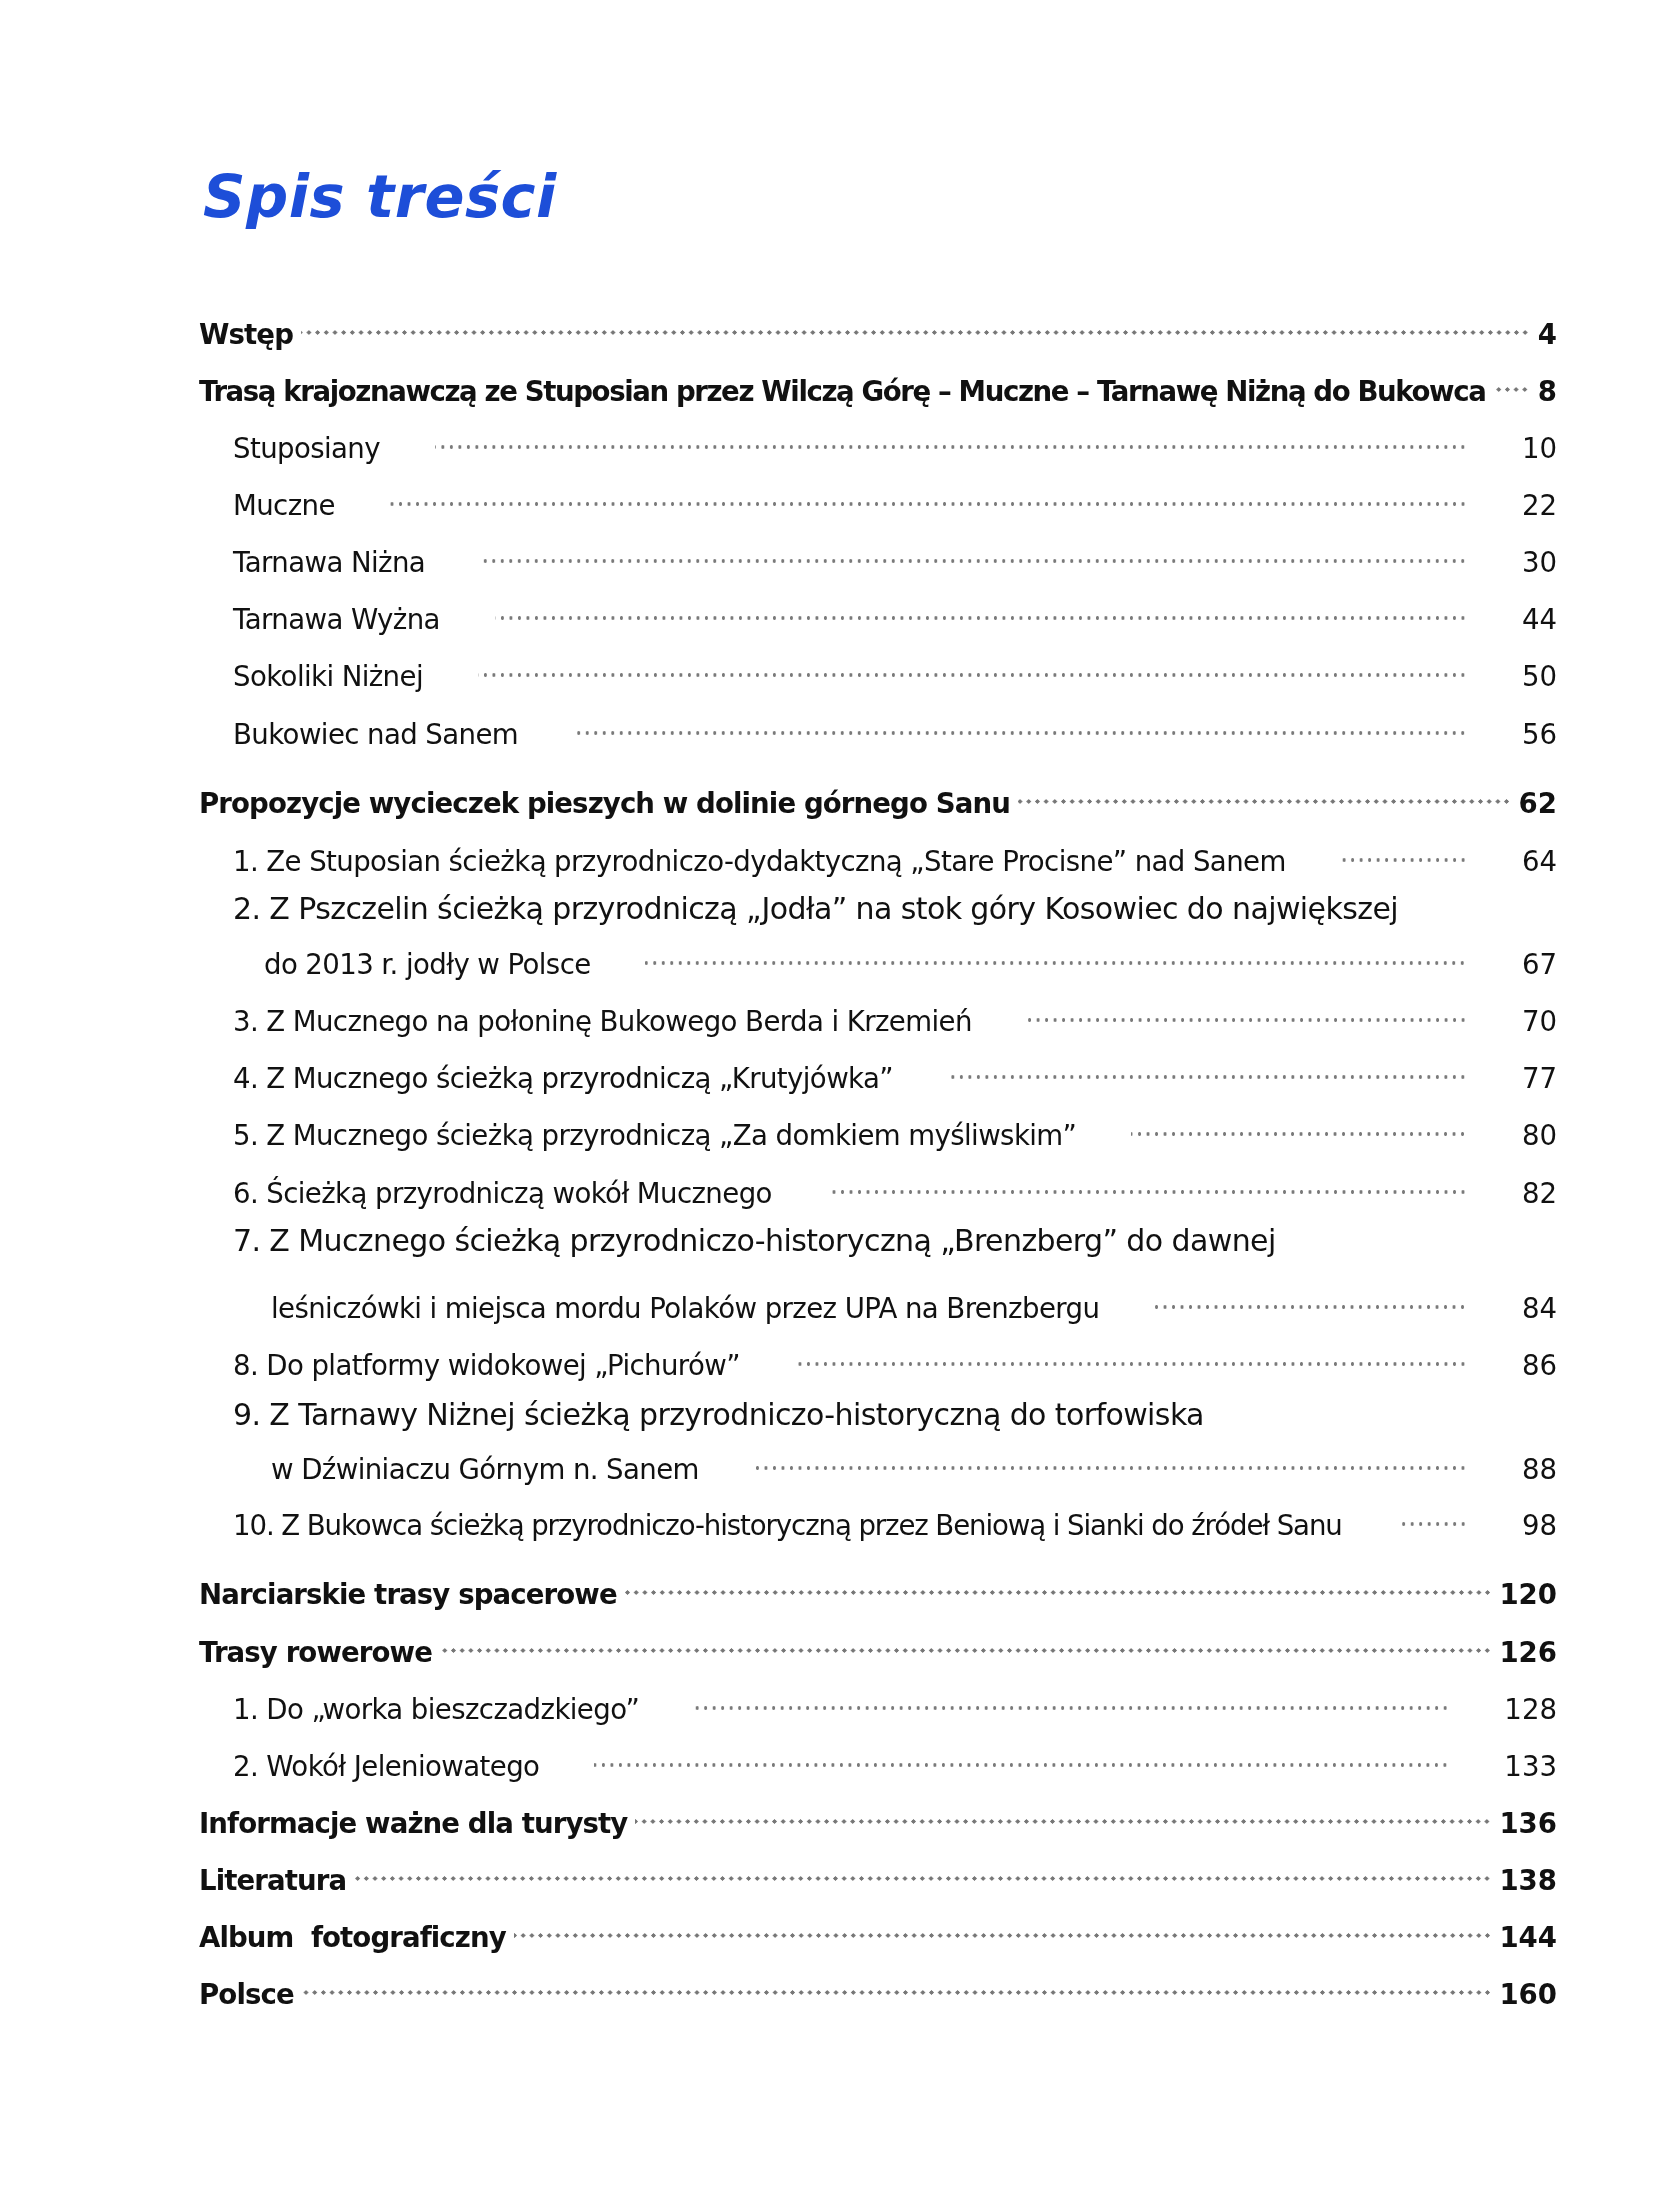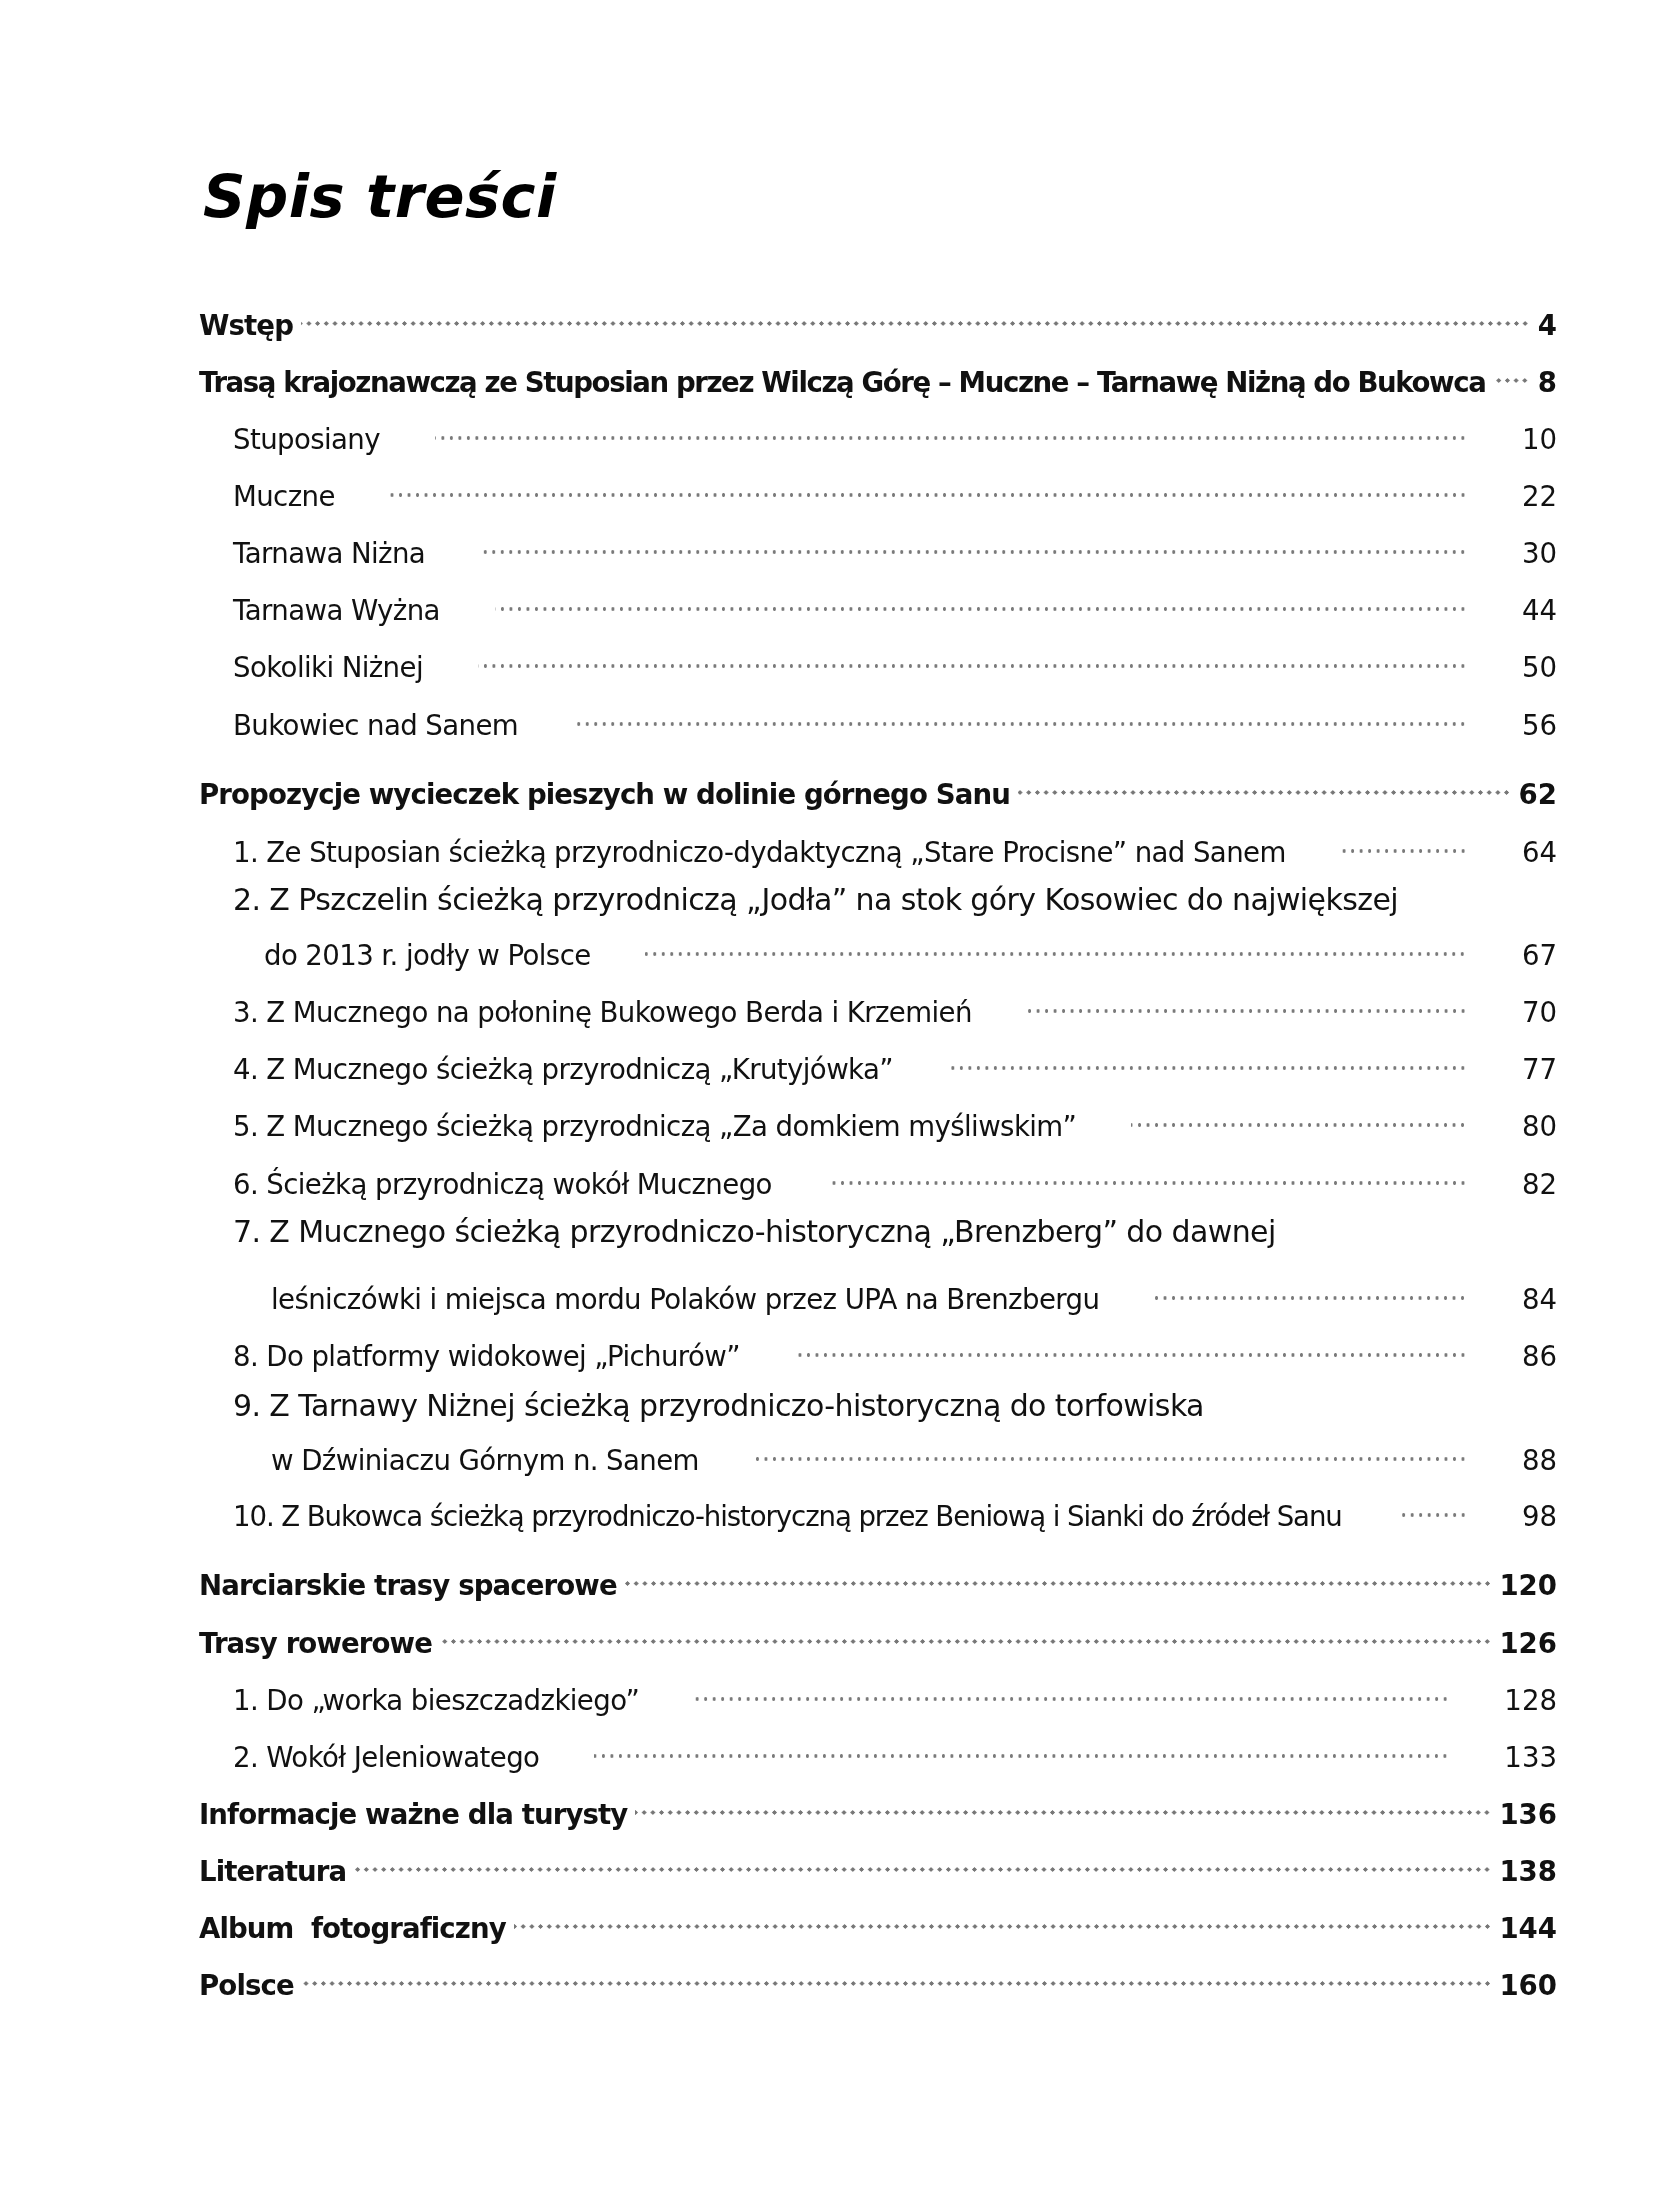--- a/index.html
+++ b/index.html
@@ -1,21 +1,21 @@
 <!DOCTYPE html>
 <html><head>
 <meta charset="utf-8">
 <style>
   html, body { margin: 0; padding: 0; background: #ffffff; }
   body { width: 1657px; height: 2211px; position: relative; overflow: hidden;
          font-family: "DejaVu Sans", "Liberation Sans", sans-serif; color: #111; }
   .title { position: absolute; left: 203px; top: 167px; margin: 0;
            font-family: "DejaVu Sans", sans-serif; font-weight: bold; font-style: italic;
-           font-size: 59px; letter-spacing: 0.5px; color: #000000; line-height: 1; }
-  .toc { position: absolute; left: 0; top: 0; width: 1657px; height: 1646px; }
+           font-size: 59px; letter-spacing: 0.5px; color: #1d4ed8; line-height: 1; }
+  .toc { position: absolute; left: 0; top: 9px; width: 1657px; height: 1646px; }
   .entry { position: absolute; right: 100px; height: 39px; display: flex; align-items: baseline;
            font-size: 27.6px; line-height: 39px; white-space: nowrap; }
   .entry.main { left: 199px; font-weight: bold; }
   .entry.sub  { left: 233px; font-weight: normal; font-family: "DejaVu Sans", sans-serif; gap: 47px; }
   .entry .label { flex: 0 0 auto; letter-spacing: -0.6px; }
   .entry.main .label { letter-spacing: -0.9px; }
   .entry .leader { flex: 1 1 auto; margin: 0 7.9px; height: 39px; position: relative; }
   .entry .leader::before { content: ""; position: absolute; left: 0; right: 0; bottom: 8.9px; height: 3.9px;
            background-image: radial-gradient(circle, #7a7a7a 1.6px, transparent 1.9px);
            background-size: 8.5px 3.9px; background-repeat: repeat-x; background-position: right center; }

